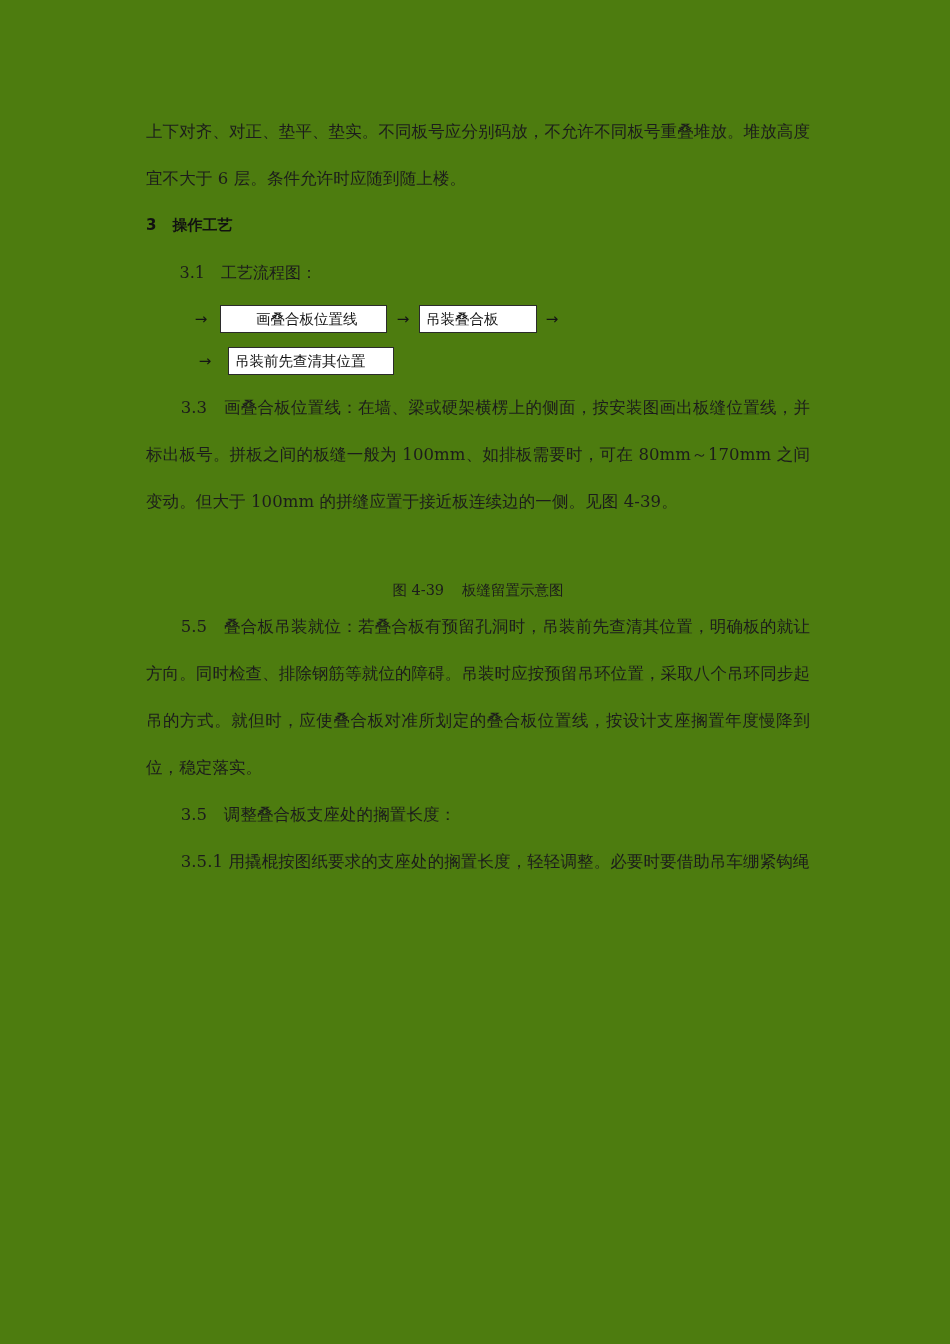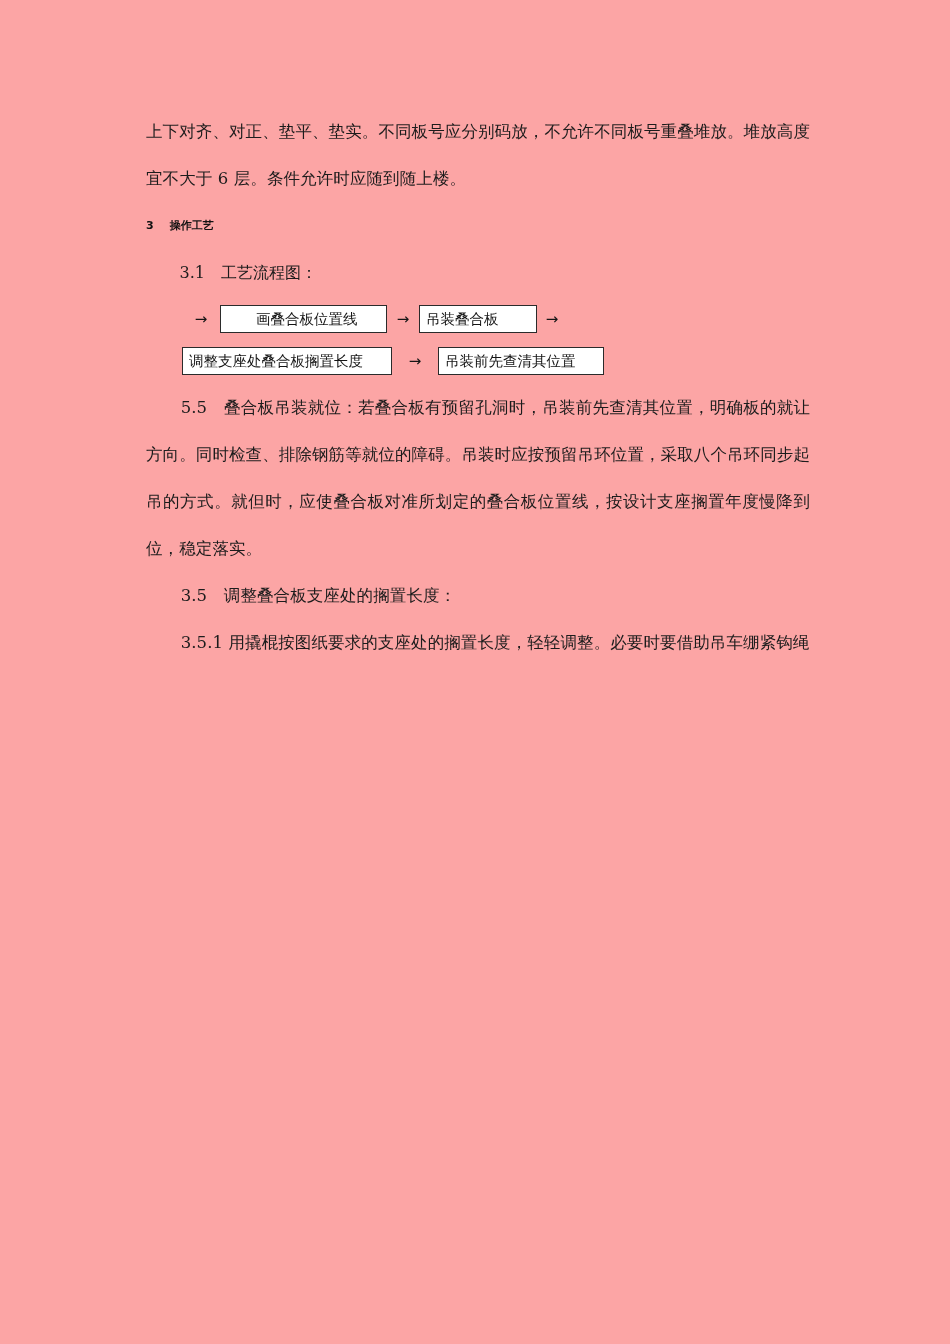--- a/index.html
+++ b/index.html
@@ -16,21 +16,21 @@
     color: #1a1a1a;
     overflow: hidden;
   }
 
   .page {
     position: absolute;
     left: 0;
     top: 0;
     width: 950px;
     height: 1344px;
-    background: #fca5a5;
+    background: #4d7c0f;
   }
 
   .content {
     position: absolute;
     left: 146px;
     top: 108px;
     width: 664px;
   }
 
   
@@ -47,21 +47,21 @@
     text-indent: 2.1em;
   }
   .para.nogap {
     text-indent: 0;
   }
 
   
   .heading {
     font-family: "DejaVu Sans", "Liberation Sans", sans-serif;
     font-weight: bold;
-    font-size: 11px;
+    font-size: 15px;
     line-height: 47px;
     margin: 0;
     color: #111111;
   }
   .heading .num {
     margin-right: 16px;
   }
 
   
   .subhead {
@@ -150,29 +150,34 @@
 
       <div class="flow-row">
         <span class="flow-arrow a1">→</span>
         <span class="flow-box w2">画叠合板位置线</span>
         <span class="flow-arrow a2">→</span>
         <span class="flow-box w3">吊装叠合板</span>
         <span class="flow-arrow a3">→</span>
       </div>
 
       <div class="flow-row">
-        <span class="flow-box w4">调整支座处叠合板搁置长度</span>
         <span class="flow-arrow a4">→</span>
         <span class="flow-box w5">吊装前先查清其位置</span>
       </div>
 
     </div>
 
 
+    <p class="para indent">3.3　画叠合板位置线：在墙、梁或硬架横楞上的侧面，按安装图画出板缝位置线，并标出板号。拼板之间的板缝一般为 100mm、如排板需要时，可在 80mm～170mm 之间变动。但大于 100mm 的拼缝应置于接近板连续边的一侧。见图 4-39。</p>
 
+    <div class="figure-block">
+      <div class="fig-caption">
+        <span class="cap-num">图 4-39</span><span>板缝留置示意图</span>
+      </div>
+    </div>
 
     <p class="para indent">5.5　叠合板吊装就位：若叠合板有预留孔洞时，吊装前先查清其位置，明确板的就让方向。同时检查、排除钢筋等就位的障碍。吊装时应按预留吊环位置，采取八个吊环同步起吊的方式。就但时，应使叠合板对准所划定的叠合板位置线，按设计支座搁置年度慢降到位，稳定落实。</p>
 
     <p class="para indent">3.5　调整叠合板支座处的搁置长度：</p>
 
     <p class="para indent">3.5.1 用撬棍按图纸要求的支座处的搁置长度，轻轻调整。必要时要借助吊车绷紧钩绳</p>
 
   </div>
 </div>
 

